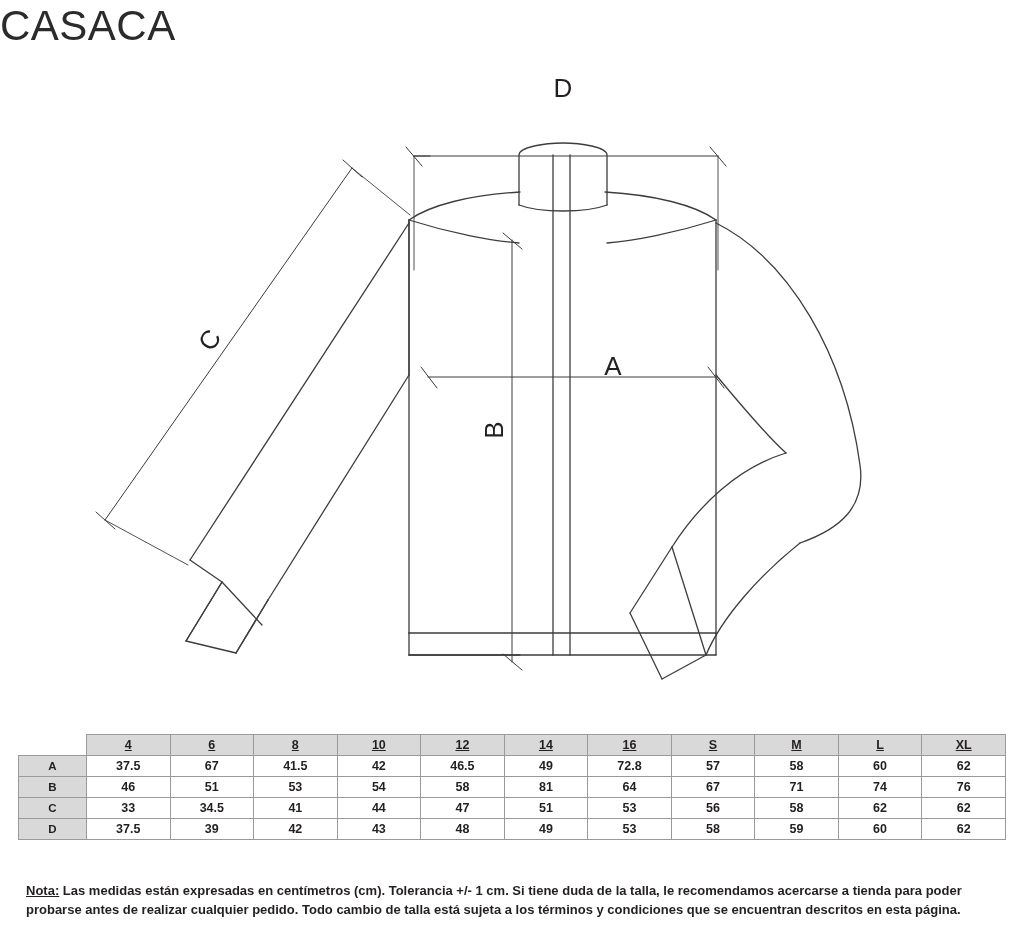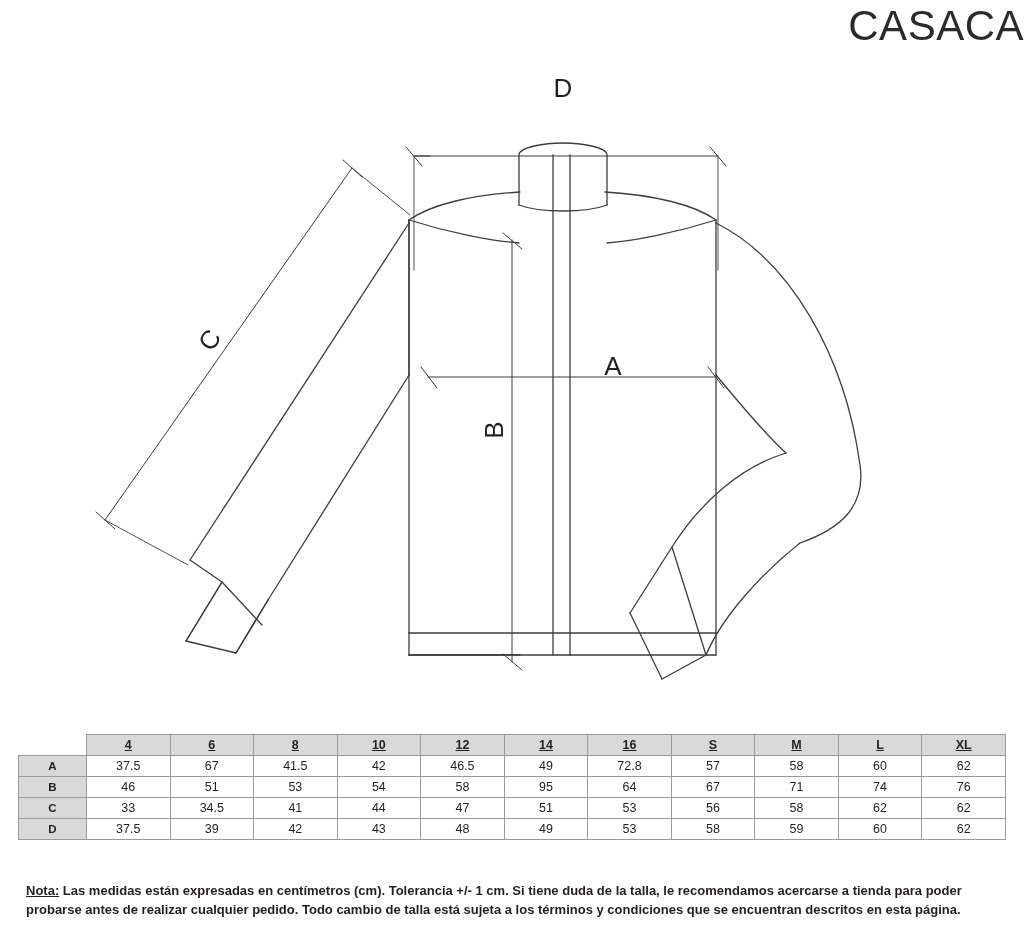--- a/index.html
+++ b/index.html
@@ -16,21 +16,21 @@
     height: 927px;
     overflow: hidden;
   }
 
   
   #title {
     position: absolute;
     top: 0px;
     left: 0;
     width: 1024px;
-    text-align: right;
+    text-align: left;
     font-size: 42px;
     line-height: 52px;
     letter-spacing: 0.5px;
     font-weight: 400;
     color: #2b2b2b;
   }
 
   
   #drawing {
     position: absolute;
@@ -51,21 +51,21 @@
     table-layout: fixed;
     font-size: 12.5px;
   }
   #size-table col.rowhead { width: 68px; }
   #size-table th, #size-table td {
     border: 1px solid #9a9a9a;
     height: 21px;
     padding: 0;
     text-align: center;
     vertical-align: middle;
-    font-weight: 400;
+    font-weight: 700;
     color: #231f20;
   }
   #size-table thead th.corner {
     border: none;
     background: #ffffff;
   }
   #size-table thead th.size {
     background: #d9d9d9;
     font-weight: 700;
     font-size: 12.5px;
@@ -215,21 +215,21 @@
           <td>60</td>
           <td>62</td>
         </tr>
         <tr>
           <th class="rowlabel">B</th>
           <td>46</td>
           <td>51</td>
           <td>53</td>
           <td>54</td>
           <td>58</td>
-          <td>95</td>
+          <td>81</td>
           <td>64</td>
           <td>67</td>
           <td>71</td>
           <td>74</td>
           <td>76</td>
         </tr>
         <tr>
           <th class="rowlabel">C</th>
           <td>33</td>
           <td>34.5</td>

